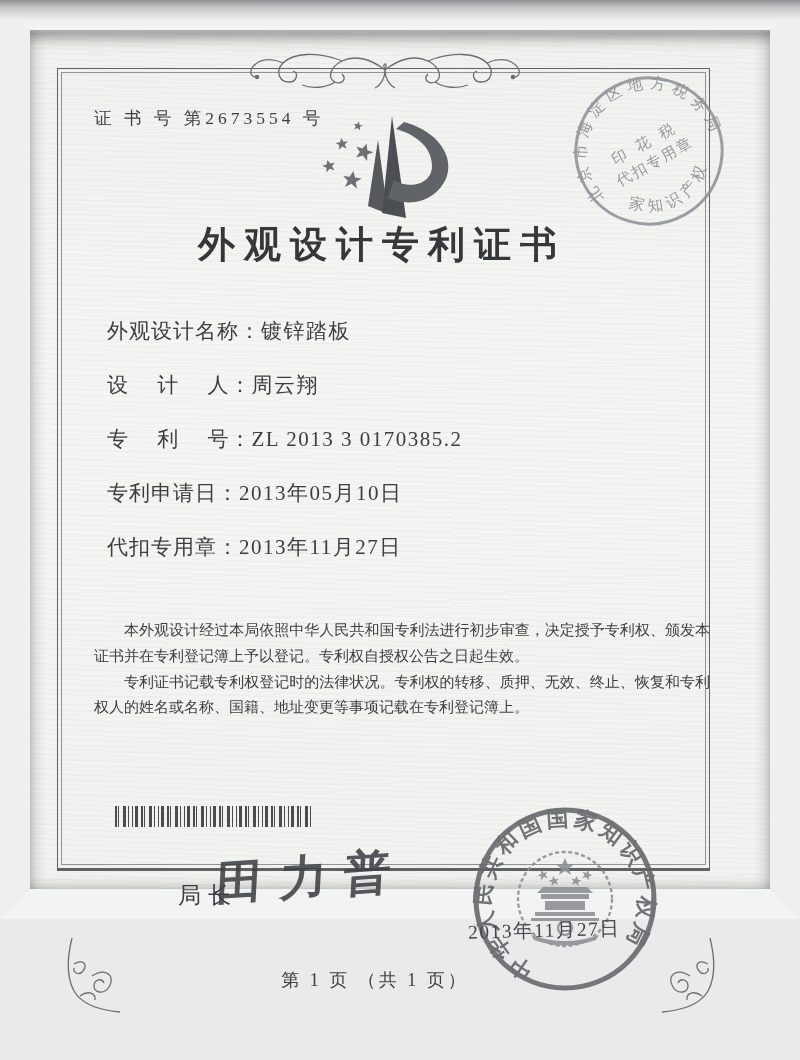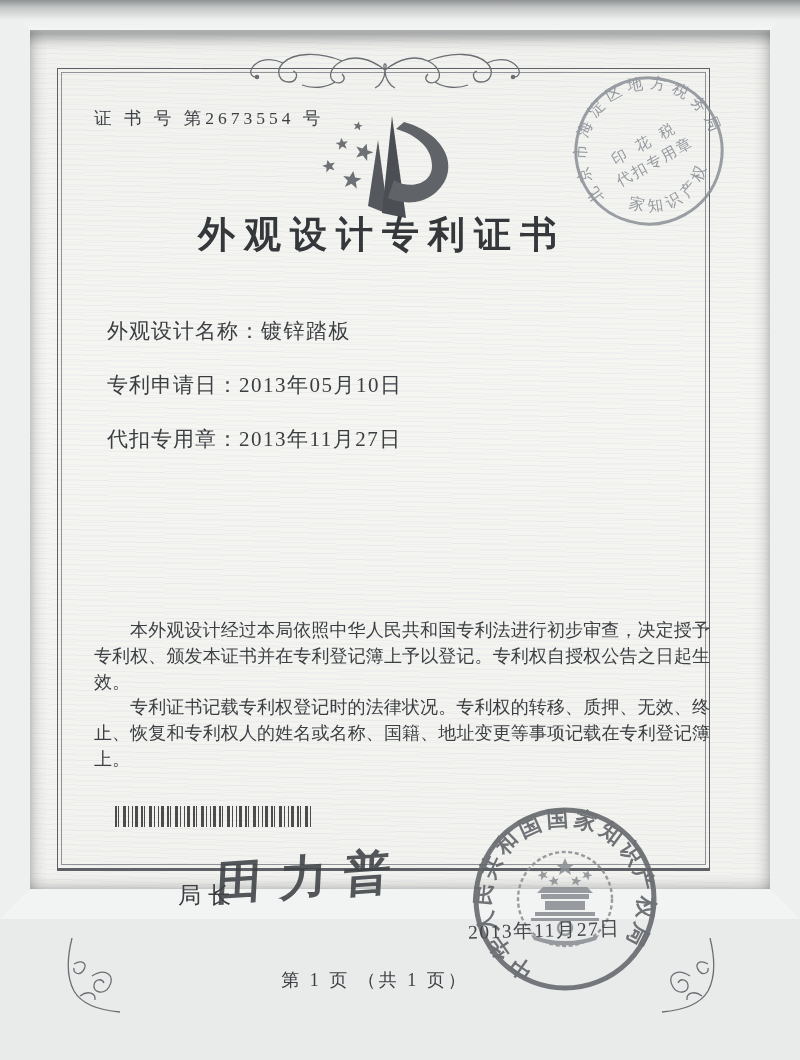--- a/index.html
+++ b/index.html
@@ -44,30 +44,30 @@
     content:"";position:absolute;inset:3px;border:1px solid #8f9398;
   }
   .ornament{position:absolute;pointer-events:none;}
   
   .cert-no{
     position:absolute;left:64px;top:76px;font-size:17.5px;color:#3c3f43;
     letter-spacing:4px;
   }
   .logo{position:absolute;left:282px;top:84px;width:160px;height:118px;}
   .title{
-    position:absolute;left:0;right:36px;top:180px;margin:0;text-align:center;
+    position:absolute;left:0;right:36px;top:180px;margin:10px;text-align:center;
     font-size:37px;font-weight:600;color:#35383b;letter-spacing:9px;
   }
   .fields{position:absolute;left:77px;top:292px;right:90px;}
   .field-row{margin:0 0 35px 0;font-size:21px;color:#3b3e41;line-height:19px;white-space:nowrap;}
   .field-row .lbl{letter-spacing:1px;}
   .field-row .val{letter-spacing:1.5px;}
   .body-text{
     position:absolute;left:64px;right:60px;top:588px;
-    font-size:18px;line-height:25.8px;color:#3c3f42;text-align:justify;
+    font-size:15px;line-height:25.8px;color:#3c3f42;text-align:justify;
   }
   .body-text p{margin:0;text-indent:2em;}
   .barcode{
     position:absolute;left:85px;top:776px;width:196px;height:21px;
     background:
       repeating-linear-gradient(90deg,
         #2f2f2f 0 2px,transparent 2px 3px,
         #2f2f2f 3px 4px,transparent 4px 8px,
         #2f2f2f 8px 11px,transparent 11px 13px,
         #2f2f2f 13px 14px,transparent 14px 17px,
@@ -148,20 +148,26 @@
       <polygon points="66,26 76,100 56,92" fill="#55585c"></polygon>
       <polygon points="80,2 94,104 70,99" fill="#4b4e52"></polygon>
       <path d="M92,8 C136,20 150,58 122,80 C108,91 90,90 76,84 L82,66 C98,76 120,70 120,52 C120,32 102,20 84,15 Z" fill="#606468"></path>
     </svg>
 
     <h1 class="title">外观设计专利证书</h1>
 
     <div class="fields">
       <div class="field-row">
         <span class="lbl">外观设计名称：</span><span class="val">镀锌踏板</span>
+      </div>
+      <div class="field-row">
+        <span class="lbl">设　 计　 人：</span><span class="val">周云翔</span>
+      </div>
+      <div class="field-row">
+        <span class="lbl">专　 利　 号：</span><span class="val">ZL 2013 3 0170385.2</span>
       </div>
       <div class="field-row">
         <span class="lbl">专利申请日：</span><span class="val">2013年05月10日</span>
       </div>
       <div class="field-row">
         <span class="lbl">代扣专用章：</span><span class="val">2013年11月27日</span>
       </div>
     </div>
 
     <div class="body-text">

